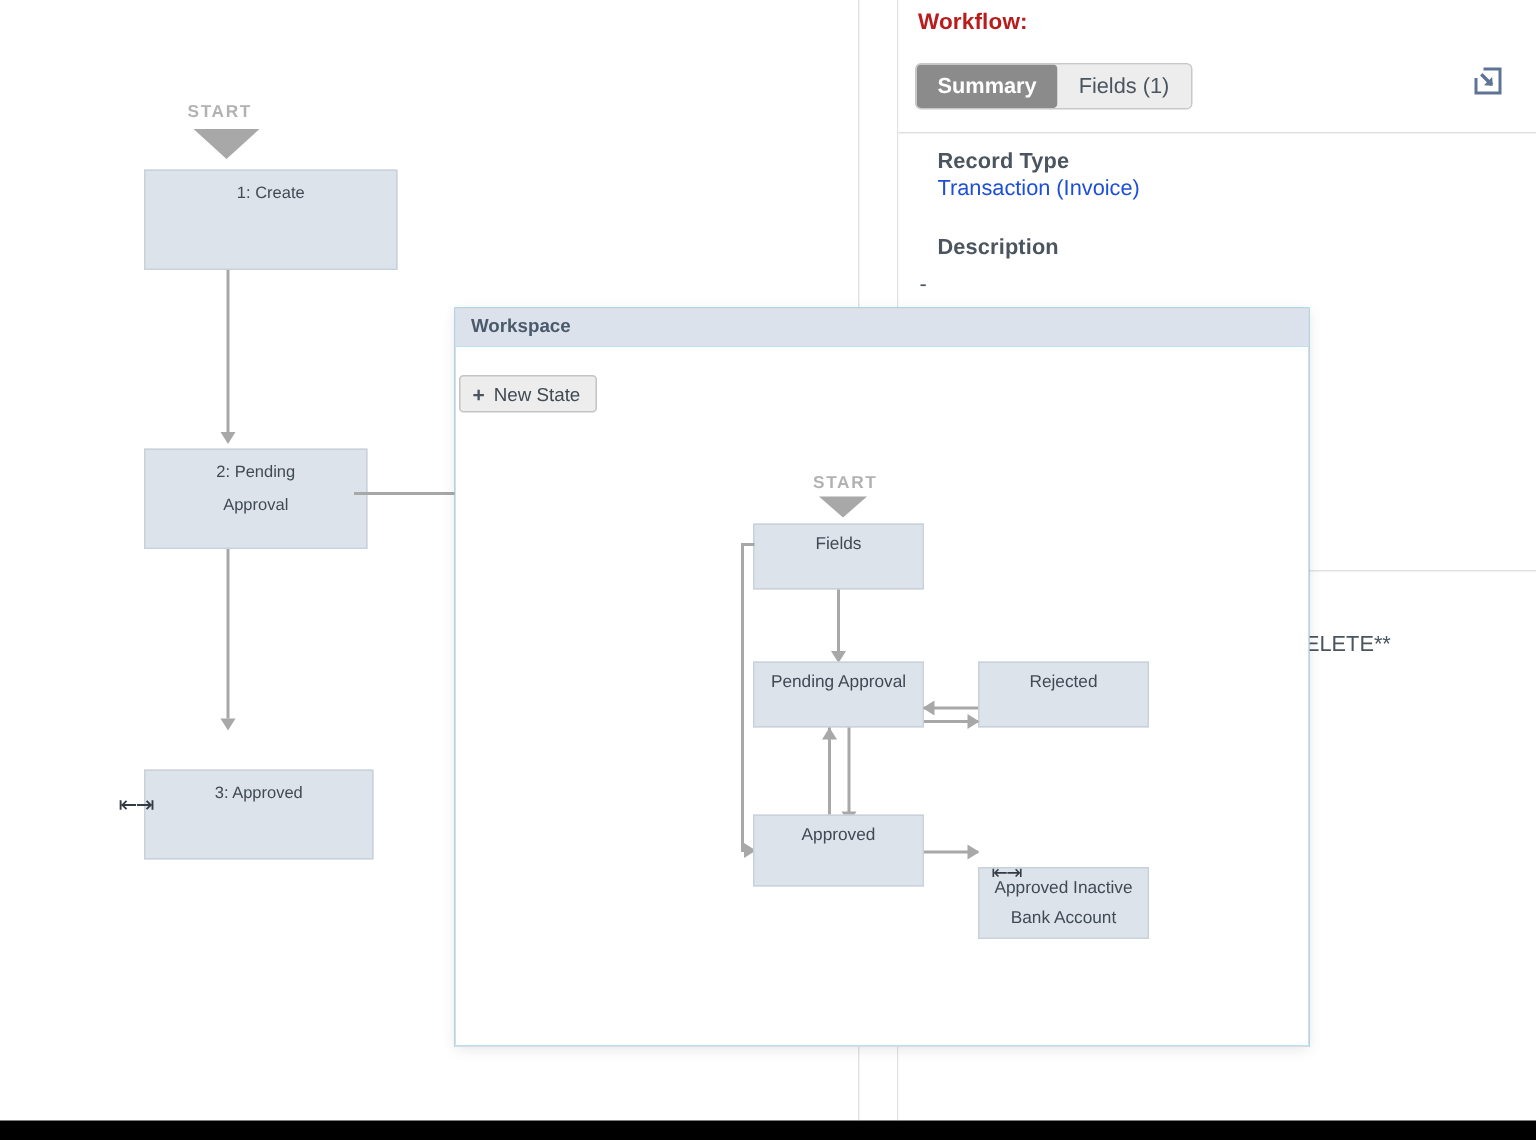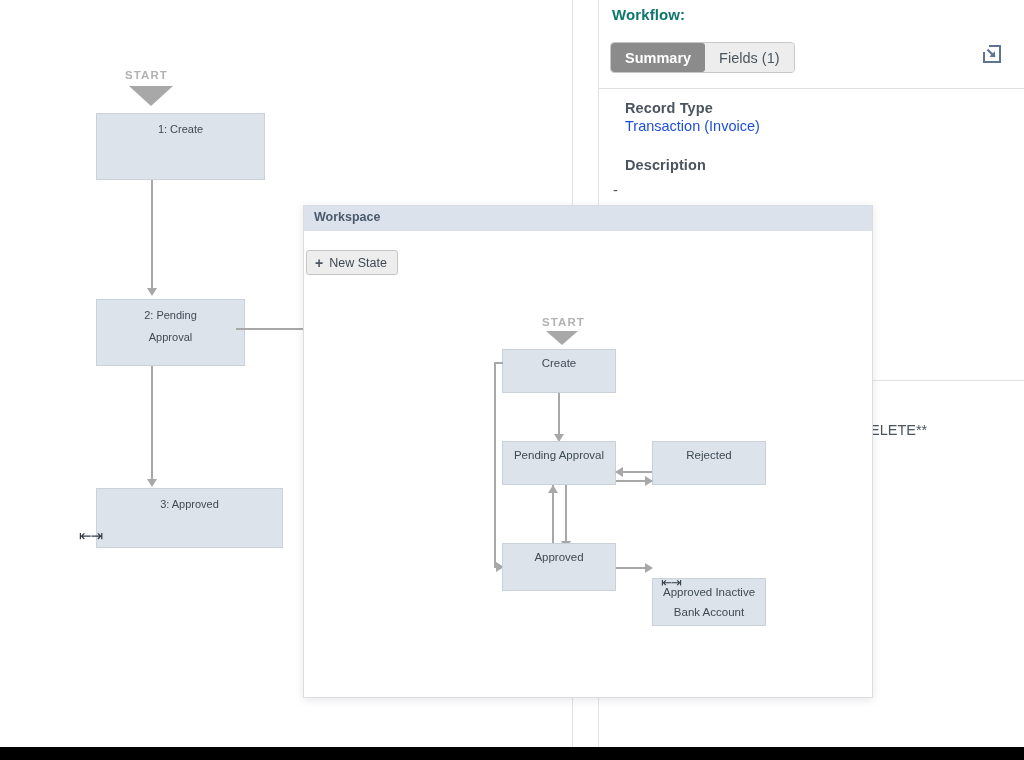--- a/index.html
+++ b/index.html
@@ -40,21 +40,21 @@
     top: 0;
     width: 425px;
     height: 747px;
     background: #ffffff;
   }
   .wf-label {
     position: absolute;
     left: 13px;
     top: 6px;
     font-size: 15px;
-    color: #0f766e;
+    color: #b91c1c;
     font-weight: 600;
     letter-spacing: .1px;
   }
   .tabs {
     position: absolute;
     left: 11px;
     top: 42px;
     display: flex;
     border: 1px solid #c8c8c8;
     border-radius: 4px;
@@ -300,21 +300,21 @@
       <div class="node outer-node" style="left:67px; top:299px; width:149px; height:67px;">
         <span class="ntext">2: Pending</span>
         <span class="ntext">Approval</span>
       </div>
 
       <div class="conn conn-h" style="left:236px; top:328px; width:370px;"></div>
 
       <div class="conn conn-v" style="left:151px; top:366px; height:113px;"></div>
       <div class="arrowhead-down" style="left:147px; top:479px;"></div>
 
-      <div class="node outer-node" style="left:67px; top:488px; width:187px; height:60px;">
+      <div class="node outer-node" style="left:67px; top:513px; width:153px; height:60px;">
         <span class="ntext">3: Approved</span>
       </div>
       <div class="loop-icon" style="left:79px; top:529px; font-size:15px;">⇤⇥</div>
     </div>
 
     <div class="right-panel">
       <div class="wf-label">Workflow:</div>
 
       <div class="tabs">
         <div class="tab active">Summary</div>
@@ -359,21 +359,21 @@
         <span class="plus-icon">+</span>
         <span>New State</span>
       </div>
 
       <div class="canvas">
 
         <div class="start-label" style="left:238px; top:85px;">START</div>
         <div class="start-tri" style="left:242px; top:100px; border-left:16px solid transparent; border-right:16px solid transparent; border-top:14px solid #a8a8a8;"></div>
 
         <div class="node inner-node" style="left:198px; top:118px; width:114px; height:44px;">
-          <span class="ntext">Create</span>
+          <span class="ntext">Fields</span>
         </div>
 
         <div class="conn conn-v" style="left:254px; top:162px; height:43px;"></div>
         <div class="arrowhead-down" style="left:250px; top:203px;"></div>
 
         <div class="conn conn-h" style="left:190px; top:131px; width:9px;"></div>
         <div class="conn conn-v" style="left:190px; top:131px; height:204px;"></div>
         <div class="conn conn-h" style="left:190px; top:335px; width:9px;"></div>
         <div class="arrowhead-right" style="left:192px; top:331px;"></div>
 

